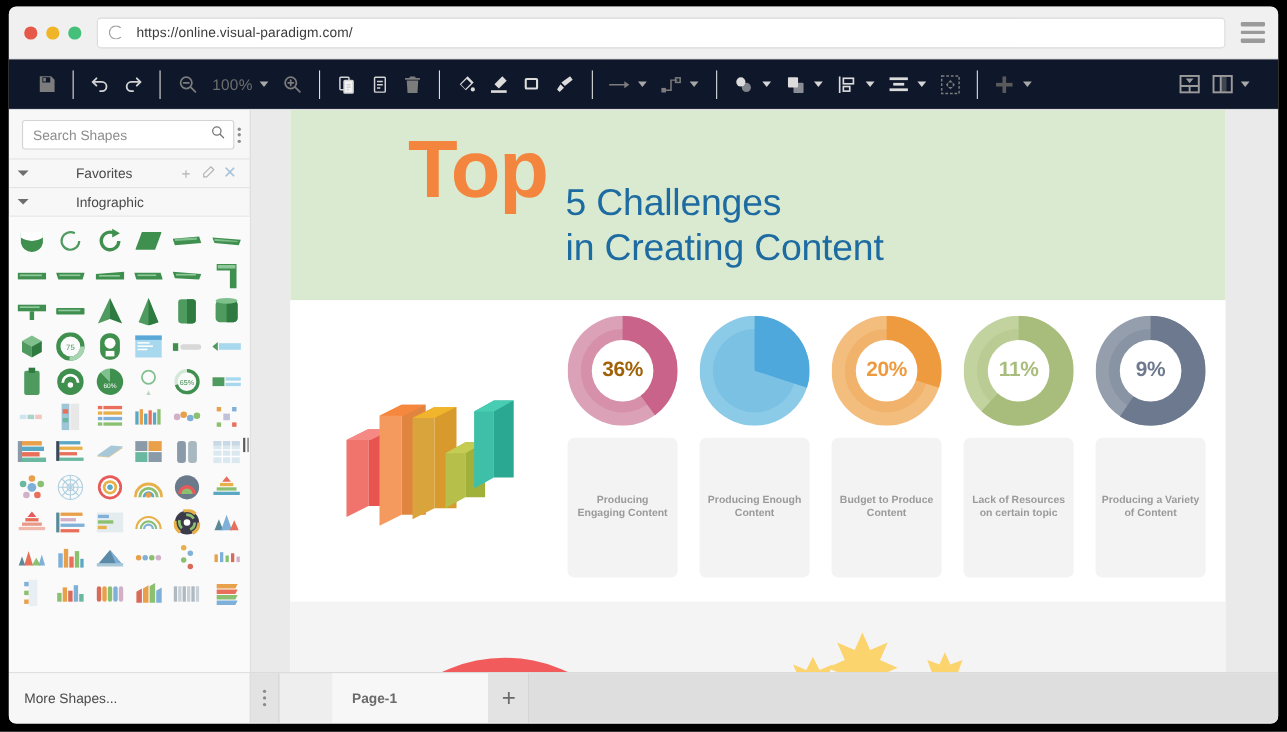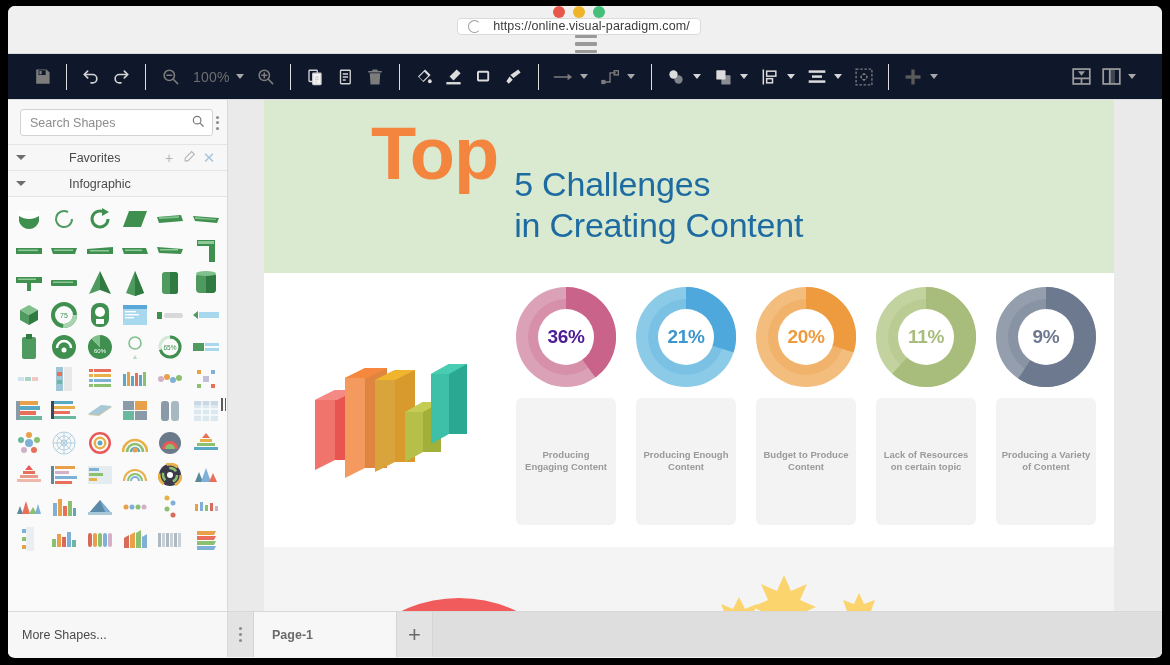--- a/index.html
+++ b/index.html
@@ -17,21 +17,20 @@
     overflow: hidden;
     box-shadow: 0 2px 14px rgba(0,0,0,.5);
   }
 
   
   .titlebar {
     height: 48px; background: #f0f0f0;
     display: flex; align-items: center;
     padding: 0 12px 0 14px;
     border-bottom: 1px solid #dcdcdc;
-    flex-direction: column;
   }
   .lights { display: flex; gap: 8px; margin-right: 14px; }
   .light { width: 12px; height: 12px; border-radius: 50%; }
   .l-red { background: #e6584a; }
   .l-yel { background: #f0b429; }
   .l-grn { background: #44c07a; }
   .urlbar {
     flex: 1; height: 28px; background: #fff;
     border: 1px solid #dadada; border-radius: 4px;
     display: flex; align-items: center; padding: 0 10px;
@@ -176,21 +175,21 @@
   }
   .pagekebab {
     width: 26px; background: #e3e3e3; border-right: 1px solid #d4d4d4;
     display: flex; flex-direction: column; align-items: center; justify-content: center; gap: 3px;
     cursor: pointer;
   }
   .pagekebab i { width: 3px; height: 3px; border-radius: 50%; background: #8a8a8a; display: block; }
   .pagetab {
     width: 143px; background: #f7f7f7; border-right: 1px solid #d4d4d4;
     display: flex; align-items: center; padding-left: 18px;
-    font-size: 12.5px; font-weight: bold; color: #6a6a6a; cursor: pointer;
+    font-size: 12.5px; font-weight: bold; color: #6a6a6a; cursor: pointer; margin-left: 48px;
   }
   .pageadd {
     width: 36px; background: #e3e3e3; border-right: 1px solid #d4d4d4;
     display: flex; align-items: center; justify-content: center;
     font-size: 22px; color: #6a6a6a; font-weight: 300; cursor: pointer;
   }
   .statusfill { flex: 1; background: #dedede; }
 </style>
 </head>
 <body>
@@ -1000,33 +999,30 @@
           <div class="donutarea">
             <div class="donutrow">
 
               <div class="donut">
                 <svg width="100" height="100" viewBox="0 0 100 100">
                   <circle cx="50" cy="50" r="50" fill="#dba1b7"></circle>
                   <path d="M50 50 L50 0 A50 50 0 0 1 79.4 90.5 Z" fill="#c9638a"></path>
                   <circle cx="50" cy="50" r="38" fill="#c9638a" opacity=".28"></circle>
                 </svg>
                 <div class="hole">
-                  <span class="pct" style="color:#4c1d95">36%</span>
+                  <span class="pct" style="color:#a16207">36%</span>
                 </div>
               </div>
 
               <div class="donut">
                 <svg width="100" height="100" viewBox="0 0 100 100">
                   <circle cx="50" cy="50" r="50" fill="#8ccbe8"></circle>
                   <path d="M50 50 L50 0 A50 50 0 0 1 97.6 65.5 Z" fill="#4fa8dc"></path>
                   <circle cx="50" cy="50" r="38" fill="#4fa8dc" opacity=".28"></circle>
                 </svg>
-                <div class="hole">
-                  <span class="pct" style="color:#3d96cc">21%</span>
-                </div>
               </div>
 
               <div class="donut">
                 <svg width="100" height="100" viewBox="0 0 100 100">
                   <circle cx="50" cy="50" r="50" fill="#f3bd7e"></circle>
                   <path d="M50 50 L50 0 A50 50 0 0 1 97.6 65.5 Z" fill="#ee9b3f"></path>
                   <circle cx="50" cy="50" r="38" fill="#ee9b3f" opacity=".3"></circle>
                 </svg>
                 <div class="hole">
                   <span class="pct" style="color:#ee9b3f">20%</span>

